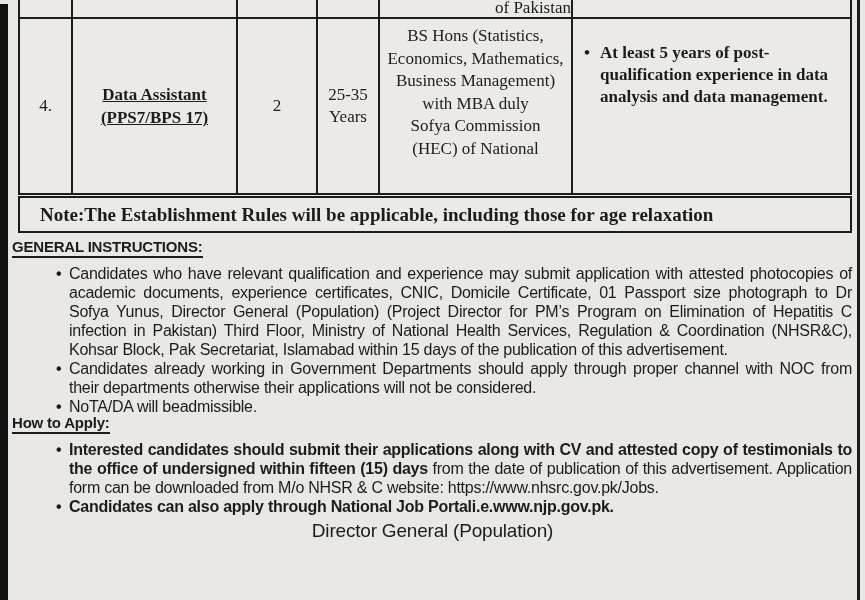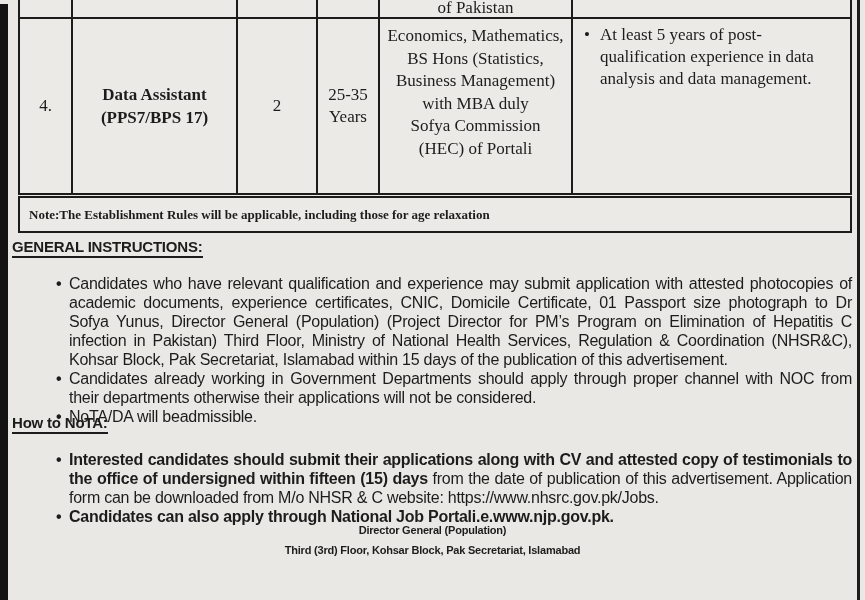--- a/index.html
+++ b/index.html
@@ -34,70 +34,70 @@
     border-bottom: 2px solid #1c1c1c;
     display: grid;
     grid-template-columns: 53px 165px 80px 62px 193px 1fr;
     grid-template-rows: 19px 174px;
     font-family: "Liberation Serif", serif;
     font-size: 17px;
     background: #eceae6;
   }
   .cell { box-sizing: border-box; border-right: 2px solid #1c1c1c; overflow: hidden; }
   .cell.last { border-right: none; }
-  .cell.carry { border-bottom: 2px solid #1c1c1c; }
+  .cell.carry { border-bottom: 2px solid #1c1c1c; justify-content: flex-end; }
   .carry-qual {
     display: flex; justify-content: center; align-items: flex-start;
     line-height: 16px; padding-top: 0;
   }
   .cell.mid { display: flex; flex-direction: column; justify-content: center; align-items: center; text-align: center; }
-  .pos-cell { font-weight: bold; line-height: 23px; }
+  .pos-cell { font-weight: bold; line-height: 23px; text-decoration: underline; }
   .age-cell { line-height: 22px; }
   .qual-cell { padding-top: 6px; text-align: center; line-height: 22.5px; }
-  .exp-cell { padding-top: 5px; line-height: 22px; }
+  .exp-cell { padding-top: 23px; line-height: 22px; font-weight: bold; }
   .exp-bullet { position: relative; padding: 0 8px 0 27px; margin-bottom: 1px; }
   .exp-bullet::before { content: "\2022"; position: absolute; left: 11px; top: 0; }
 
   
   .note-box {
     position: absolute; left: 18px; top: 196px; width: 834px; height: 37px;
     box-sizing: border-box; border: 2px solid #1c1c1c;
     display: flex; align-items: center;
-    padding-left: 9px;
+    padding-left: 20px;
     font-family: "Liberation Serif", serif;
-    font-weight: bold; font-size: 13px;
+    font-weight: bold; font-size: 19px;
     background: #eceae6;
   }
 
   
   .section { position: absolute; left: 12px; width: 841px; }
   .sec-heading {
     display: inline-block;
     font-weight: bold; font-size: 15px;
     letter-spacing: -0.2px;
     border-bottom: 2.5px solid #1c1c1c;
     padding-bottom: 1px;
-    margin-bottom: 16px;
+    margin-bottom: 6px;
   }
   .bullets { margin-left: 42px; }
   .b-item {
     position: relative;
     padding-left: 15px; padding-right: 1px;
     font-size: 16px; line-height: 19px;
     letter-spacing: -0.25px;
     text-align: justify;
   }
   .b-item::before { content: "\2022"; position: absolute; left: 2px; top: 0; font-weight: bold; }
   .b-bold { font-weight: bold; }
 
   
   .signature {
     position: absolute; left: 12px; top: 521px; width: 841px;
     text-align: center;
-    font-weight: bold; font-size: 11px; line-height: 19.5px;
+    font-weight: normal; font-size: 19px; line-height: 19.5px;
     letter-spacing: -0.2px;
   }
 </style>
 </head>
 <body>
 
 <div class="page">
 
   <div class="edge-left"></div>
   <div class="edge-right"></div>
@@ -121,51 +121,50 @@
       <div>(PPS7/BPS 17)</div>
     </div>
     <div class="cell mid">
       <span>2</span>
     </div>
     <div class="cell mid age-cell">
       <div>25-35</div>
       <div>Years</div>
     </div>
     <div class="cell qual-cell">
+      <div>BS Hons (Statistics,</div>
       <div>Economics, Mathematics,</div>
-      <div>BS Hons (Statistics,</div>
       <div>Business Management)</div>
       <div>with MBA duly</div>
       <div>Sofya Commission</div>
-      <div>(HEC) of Portali</div>
+      <div>(HEC) of National</div>
     </div>
     <div class="cell exp-cell last">
       <div class="exp-bullet">At least 5 years of post-qualification experience in data analysis and data management.</div>
     </div>
   </div>
 
   <div class="note-box">
     <span>Note:The Establishment Rules will be applicable, including those for age relaxation</span>
   </div>
 
   <div class="section" style="top: 238px;">
     <div class="sec-heading">GENERAL INSTRUCTIONS:</div>
     <div class="bullets">
       <div class="b-item">Candidates who have relevant qualification and experience may submit application with attested photocopies of academic documents, experience certificates, CNIC, Domicile Certificate, 01 Passport size photograph to Dr Sofya Yunus, Director General (Population) (Project Director for PM’s Program on Elimination of Hepatitis C infection in Pakistan) Third Floor, Ministry of National Health Services, Regulation &amp; Coordination (NHSR&amp;C), Kohsar Block, Pak Secretariat, Islamabad within 15 days of the publication of this advertisement.</div>
       <div class="b-item">Candidates already working in Government Departments should apply through proper channel with NOC from their departments otherwise their applications will not be considered.</div>
       <div class="b-item">NoTA/DA will beadmissible.</div>
     </div>
   </div>
 
   <div class="section" style="top: 414px;">
-    <div class="sec-heading">How to NoTA:</div>
+    <div class="sec-heading">How to Apply:</div>
     <div class="bullets">
       <div class="b-item"><span class="b-bold">Interested candidates should submit their applications along with CV and attested copy of testimonials to the office of undersigned within fifteen (15) days </span><span>from the date of publication of this advertisement. Application form can be downloaded from M/o NHSR &amp; C website: https://www.nhsrc.gov.pk/Jobs.</span></div>
       <div class="b-item"><span class="b-bold">Candidates can also apply through National Job Portali.e.www.njp.gov.pk.</span><span></span></div>
     </div>
   </div>
 
   <div class="signature">
     <div>Director General (Population)</div>
-    <div>Third (3rd) Floor, Kohsar Block, Pak Secretariat, Islamabad</div>
   </div>
 
 </div>
 
 </body></html>

